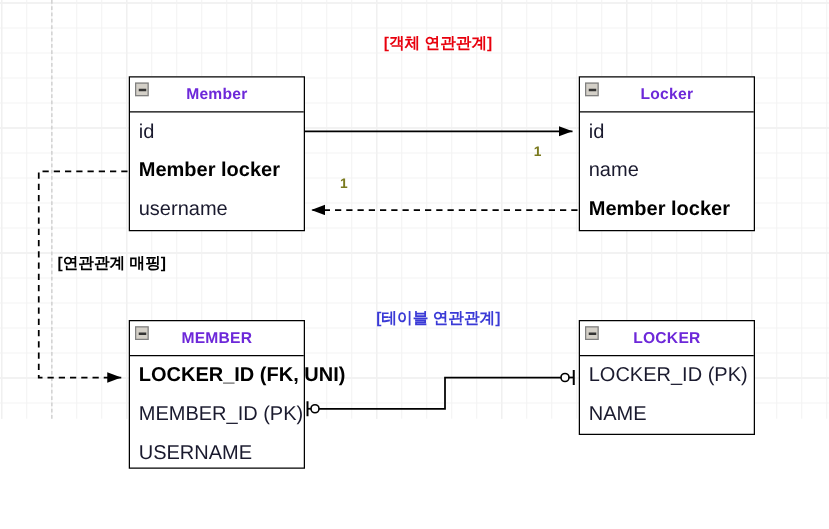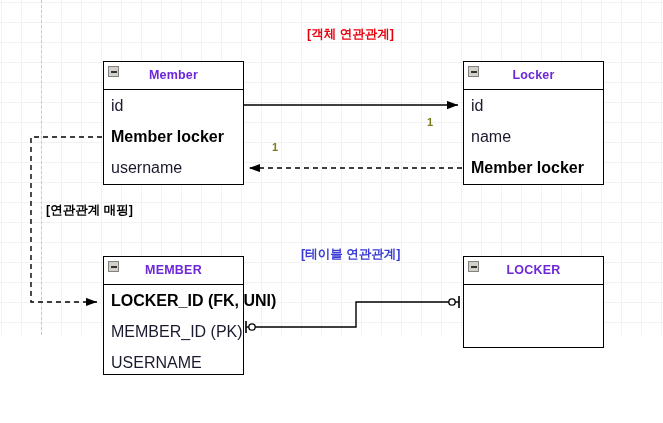--- a/index.html
+++ b/index.html
@@ -176,15 +176,19 @@
     </div>
   </div>
 
   <div class="box" style="left:463px;top:256px;width:141px;height:92px;">
     <div class="hdr">
       <div class="collapse-icon">
           <i></i>
         </div>
       <div class="title">LOCKER</div>
     </div>
+    <div class="body">
+      <div class="row">LOCKER_ID (PK)</div>
+      <div class="row">NAME</div>
+    </div>
   </div>
 
 </div>
 
 </body></html>

